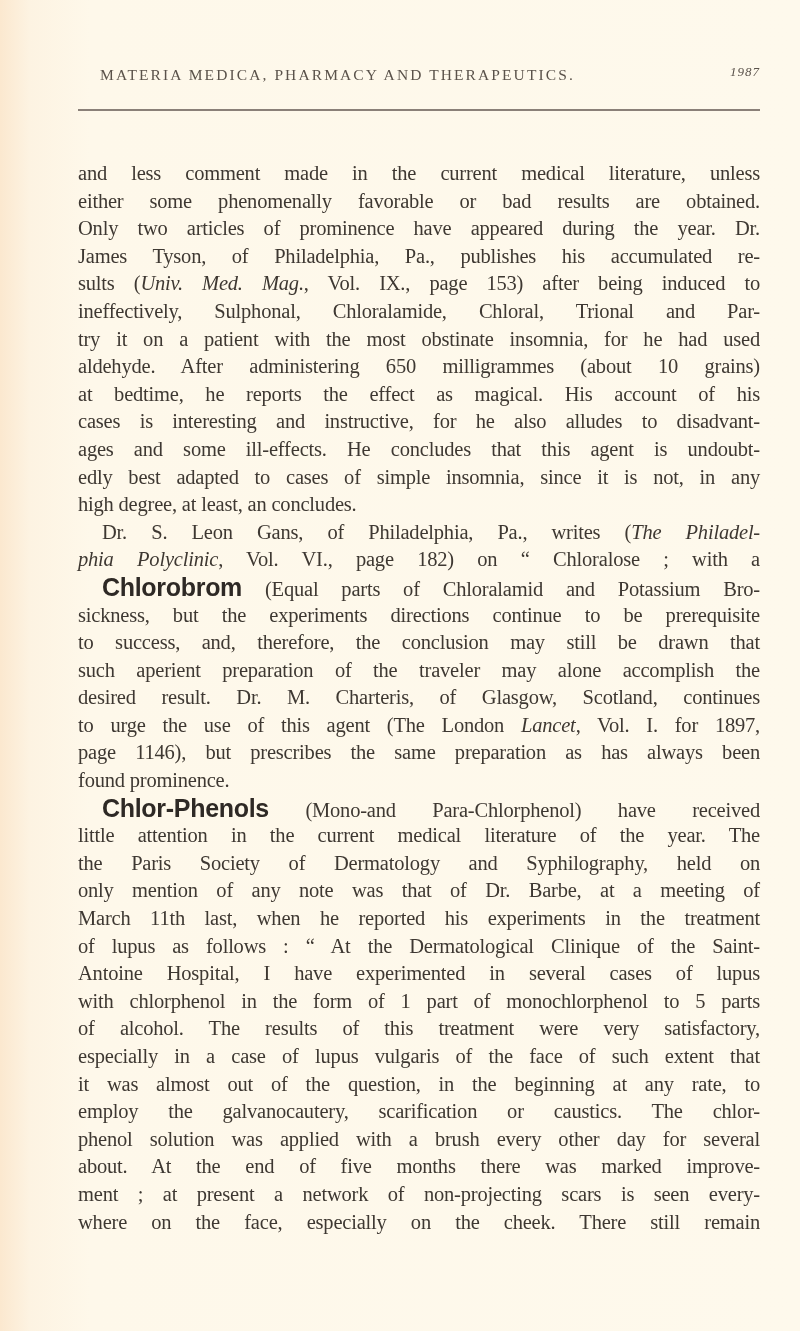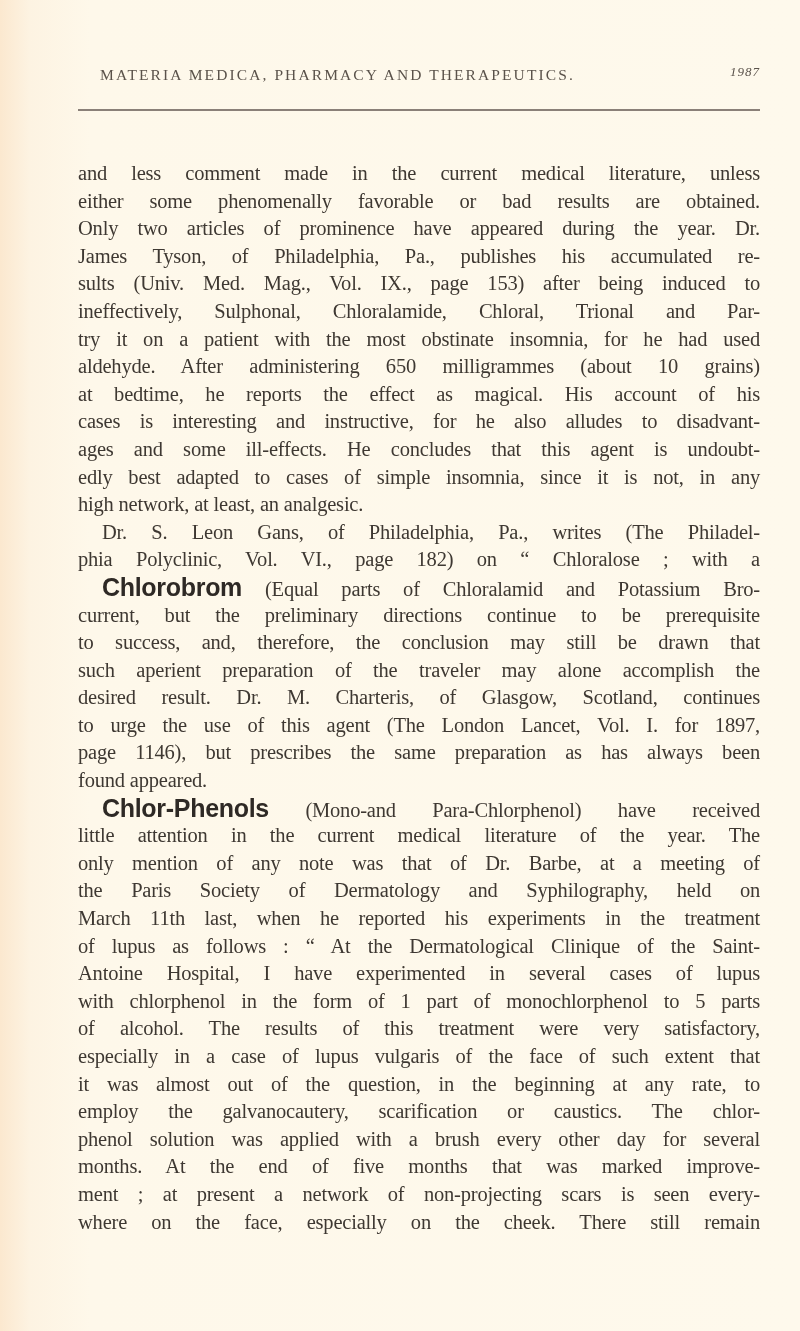--- a/index.html
+++ b/index.html
@@ -32,21 +32,21 @@
   .line {
     height: 27.6px; line-height: 27.6px;
     font-size: 20.5px; white-space: nowrap;
     text-align: justify; text-align-last: justify;
     letter-spacing: -0.2px;
     color: #3e3832;
     font-family: "Liberation Serif", serif;
   }
   .line.last { text-align-last: left; }
   .line.indent { padding-left: 24px; }
-  .line .it { }
+  .line .it { font-style: italic; }
   .line .head {
     font-family: "Liberation Sans", "DejaVu Sans", sans-serif;
     font-weight: bold; font-size: 25px; letter-spacing: -0.3px;
     color: #2e2925;
   }
 </style>
 </head>
 <body>
 
 <div class="page-header">
@@ -61,40 +61,40 @@
   <div class="line"><span>Only two articles of prominence have appeared during the year. Dr.</span></div>
   <div class="line"><span>James Tyson, of Philadelphia, Pa., publishes his accumulated re-</span></div>
   <div class="line"><span>sults (</span><span class="it">Univ. Med. Mag.</span><span>, Vol. IX., page 153) after being induced to</span></div>
   <div class="line"><span>ineffectively, Sulphonal, Chloralamide, Chloral, Trional and Par-</span></div>
   <div class="line"><span>try it on a patient with the most obstinate insomnia, for he had used</span></div>
   <div class="line"><span>aldehyde. After administering 650 milligrammes (about 10 grains)</span></div>
   <div class="line"><span>at bedtime, he reports the effect as magical. His account of his</span></div>
   <div class="line"><span>cases is interesting and instructive, for he also alludes to disadvant-</span></div>
   <div class="line"><span>ages and some ill-effects. He concludes that this agent is undoubt-</span></div>
   <div class="line"><span>edly best adapted to cases of simple insomnia, since it is not, in any</span></div>
-  <div class="line last"><span>high network, at least, an analgesic.</span></div>
+  <div class="line last"><span>high degree, at least, an concludes.</span></div>
   <div class="line indent"><span>Dr. S. Leon Gans, of Philadelphia, Pa., writes (</span><span class="it">The Philadel-</span><span></span></div>
   <div class="line"><span class="it">phia Polyclinic</span><span>, Vol. VI., page 182) on “ Chloralose ; with a</span></div>
   <div class="line indent"><span class="head">Chlorobrom</span><span> (Equal parts of Chloralamid and Potassium Bro-</span></div>
-  <div class="line"><span>current, but the preliminary directions continue to be prerequisite</span></div>
+  <div class="line"><span>sickness, but the experiments directions continue to be prerequisite</span></div>
   <div class="line"><span>to success, and, therefore, the conclusion may still be drawn that</span></div>
   <div class="line"><span>such aperient preparation of the traveler may alone accomplish the</span></div>
   <div class="line"><span>desired result. Dr. M. Charteris, of Glasgow, Scotland, continues</span></div>
   <div class="line"><span>to urge the use of this agent (The London </span><span class="it">Lancet</span><span>, Vol. I. for 1897,</span></div>
   <div class="line"><span>page 1146), but prescribes the same preparation as has always been</span></div>
-  <div class="line last"><span>found appeared.</span></div>
+  <div class="line last"><span>found prominence.</span></div>
   <div class="line indent"><span class="head">Chlor-Phenols</span><span> (Mono-and Para-Chlorphenol) have received</span></div>
   <div class="line"><span>little attention in the current medical literature of the year. The</span></div>
+  <div class="line"><span>the Paris Society of Dermatology and Syphilography, held on</span></div>
   <div class="line"><span>only mention of any note was that of Dr. Barbe, at a meeting of</span></div>
-  <div class="line"><span>the Paris Society of Dermatology and Syphilography, held on</span></div>
   <div class="line"><span>March 11th last, when he reported his experiments in the treatment</span></div>
   <div class="line"><span>of lupus as follows : “ At the Dermatological Clinique of the Saint-</span></div>
   <div class="line"><span>Antoine Hospital, I have experimented in several cases of lupus</span></div>
   <div class="line"><span>with chlorphenol in the form of 1 part of monochlorphenol to 5 parts</span></div>
   <div class="line"><span>of alcohol. The results of this treatment were very satisfactory,</span></div>
   <div class="line"><span>especially in a case of lupus vulgaris of the face of such extent that</span></div>
   <div class="line"><span>it was almost out of the question, in the beginning at any rate, to</span></div>
   <div class="line"><span>employ the galvanocautery, scarification or caustics. The chlor-</span></div>
   <div class="line"><span>phenol solution was applied with a brush every other day for several</span></div>
-  <div class="line"><span>months. At the end of five months that was marked improve-</span></div>
+  <div class="line"><span>about. At the end of five months there was marked improve-</span></div>
   <div class="line"><span>ment ; at present a network of non-projecting scars is seen every-</span></div>
   <div class="line"><span>where on the face, especially on the cheek. There still remain</span></div>
 </div>
 
 </body></html>

